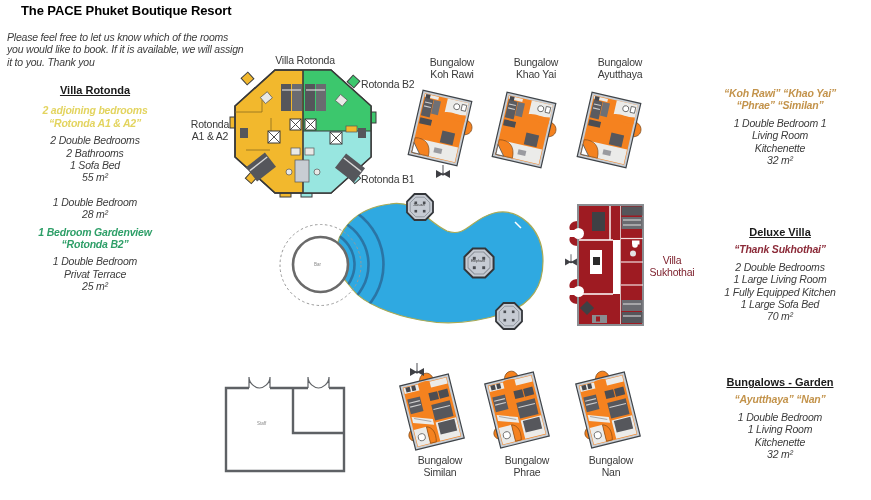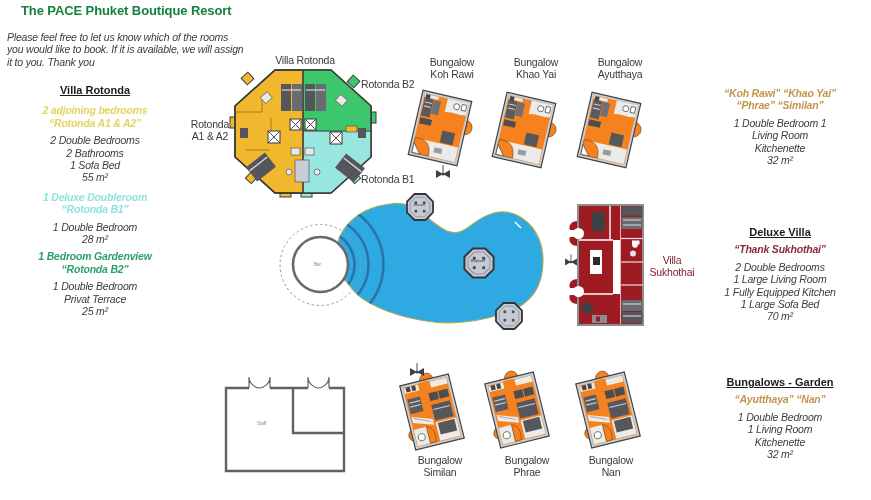--- a/index.html
+++ b/index.html
@@ -18,36 +18,35 @@
   .tan{color:#c3934b;}
   .maroon{color:#8c2b39;}
   .sp{height:5px;}
   .sp8{height:8px;}
   .sp7{height:7px;}
 </style>
 </head>
 <body>
 <div id="page">
 
-  <div class="abs b" style="left:21px;top:3px;font-size:13px;color:#15803d;letter-spacing:-0.1px;">The PACE Phuket Boutique Resort</div>
+  <div class="abs b" style="left:21px;top:3px;font-size:13px;color:#000000;letter-spacing:-0.1px;">The PACE Phuket Boutique Resort</div>
 
   <div class="abs body" style="left:7px;top:31px;width:250px;">
     Please feel free to let us know which of the rooms<br>
     you would like to book. If it is available, we will assign<br>
     it to you. Thank you
   </div>
 
   <div class="abs c" style="left:23px;top:84px;width:144px;">
     <div class="b u h">Villa Rotonda</div>
     <div class="sp8"></div>
     <div class="b body yellow">2 adjoining bedrooms<br>“Rotonda A1 &amp; A2”</div>
     <div class="sp"></div>
     <div class="body">2 Double Bedrooms<br>2 Bathrooms<br>1 Sofa Bed<br>55 m²</div>
     <div class="sp7"></div>
-    <div class="b body cyan">1 Deluxe Doubleroom<br>“Rotonda B1”</div>
     <div class="sp"></div>
     <div class="body">1 Double Bedroom<br>28 m²</div>
     <div class="sp"></div>
     <div class="b body green">1 Bedroom Gardenview<br>“Rotonda B2”</div>
     <div class="sp"></div>
     <div class="body">1 Double Bedroom<br>Privat Terrace<br>25 m²</div>
   </div>
 
   <div class="abs c" style="left:702px;top:82px;width:156px;">
     <div class="sp"></div>

